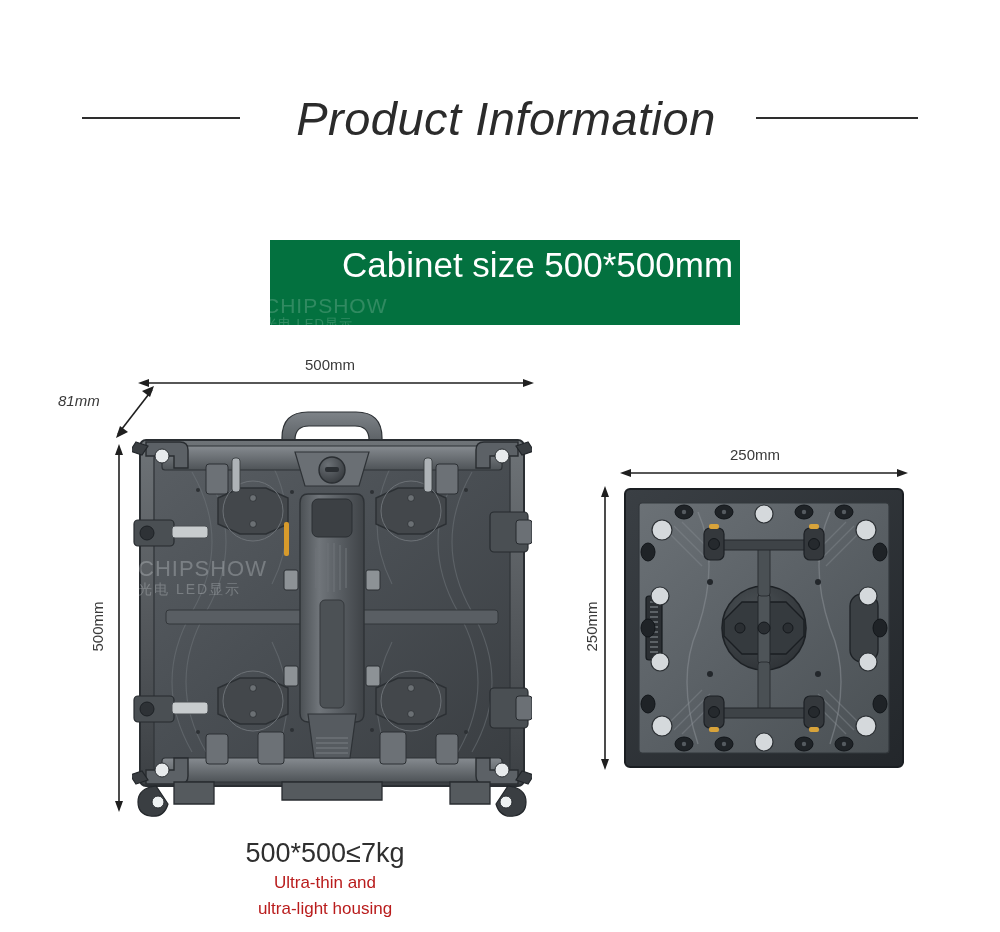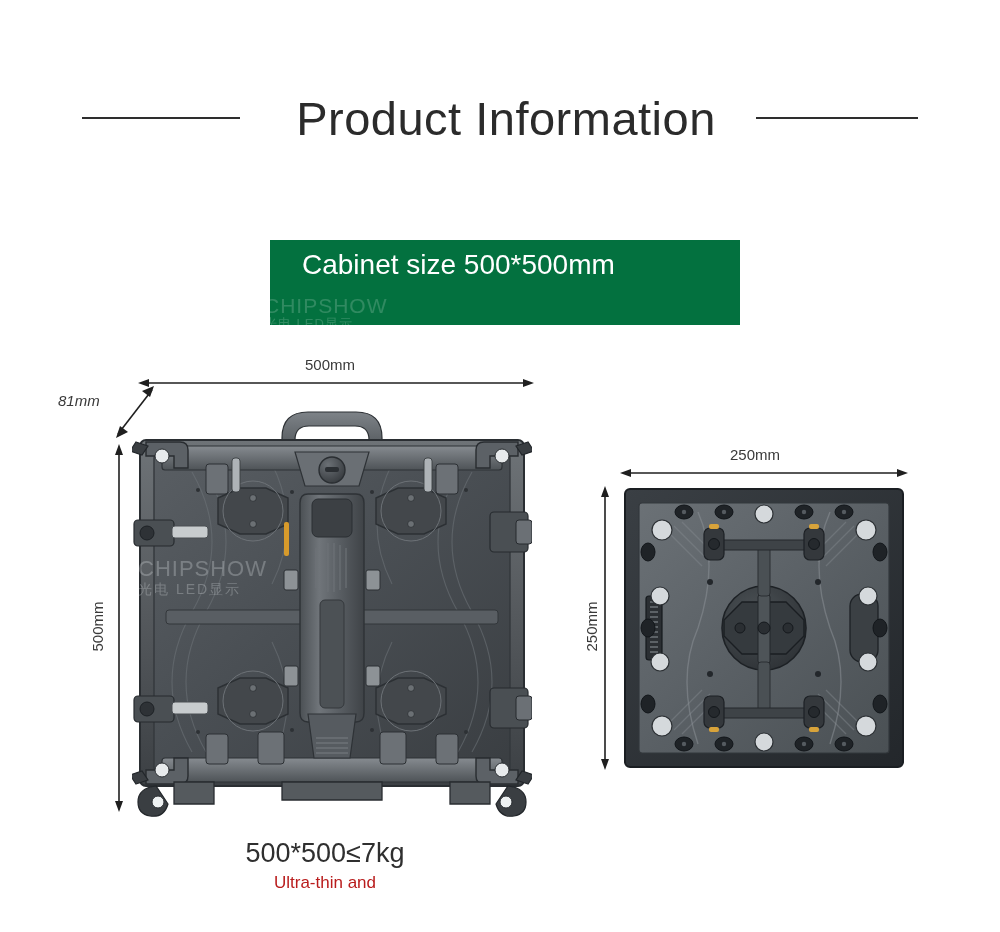--- a/index.html
+++ b/index.html
@@ -10,21 +10,21 @@
     font-family: "Liberation Sans", sans-serif;
     overflow: hidden;
   }
   .page { position: relative; width: 1000px; height: 932px; background: #fff; }
 
   
   .title-row {
     position: absolute;
     left: 0; top: 82px;
     width: 1000px; height: 72px;
-    display: flex; align-items: center; justify-content: center;
+    display: flex; align-items: center; justify-content: center; font-style: italic;
   }
   .title-rule {
     height: 2px; background: #2e2e2e; flex: 0 0 auto;
   }
   .title-rule.left  { width: 158px; margin-right: 56px; }
   .title-rule.right { width: 162px; margin-left: 40px; }
   .page-title {
     font-size: 47px;
     font-weight: 400;
     color: #2b2b2b;
@@ -40,24 +40,25 @@
     left: 270px; top: 240px;
     width: 470px; height: 85px;
     background: #03713f;
     overflow: hidden;
     padding: 7px 0 0 32px;
   }
   .banner-line {
     position: relative;
     z-index: 2;
     color: #ffffff;
-    font-size: 28px;
+    font-size: 35px;
     line-height: 36px;
     white-space: nowrap;
     font-family: "Liberation Sans", sans-serif;
+    margin-left: 40px;
   }
   .banner-wm {
     position: absolute;
     left: -6px; bottom: -6px;
     z-index: 1;
     opacity: .22;
     color: #cfe4d8;
     line-height: 1.05;
     pointer-events: none;
   }
@@ -480,15 +481,16 @@
   <div class="dim-label vert" style="left:563px; top:618px; width:56px; text-align:center;">250mm</div>
   <svg class="arrow-svg" style="left:598px; top:486px; width:14px; height:284px;" viewBox="0 0 14 284">
     <line class="arrow-line" x1="7" y1="8" x2="7" y2="276"></line>
     <polygon class="arrow-head" points="7,0 3,11 11,11"></polygon>
     <polygon class="arrow-head" points="7,284 3,273 11,273"></polygon>
   </svg>
 
   <div class="caption">
     <div class="caption-main">500*500≤7kg</div>
     <div class="caption-sub">Ultra-thin and</div>
+    <div class="caption-sub">ultra-light housing</div>
   </div>
 
 </div>
 
 </body></html>

